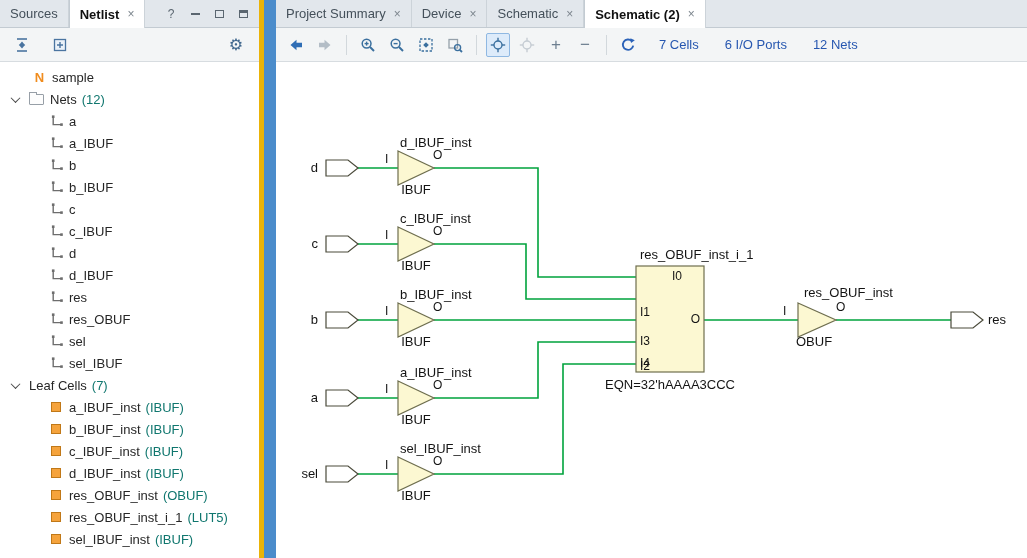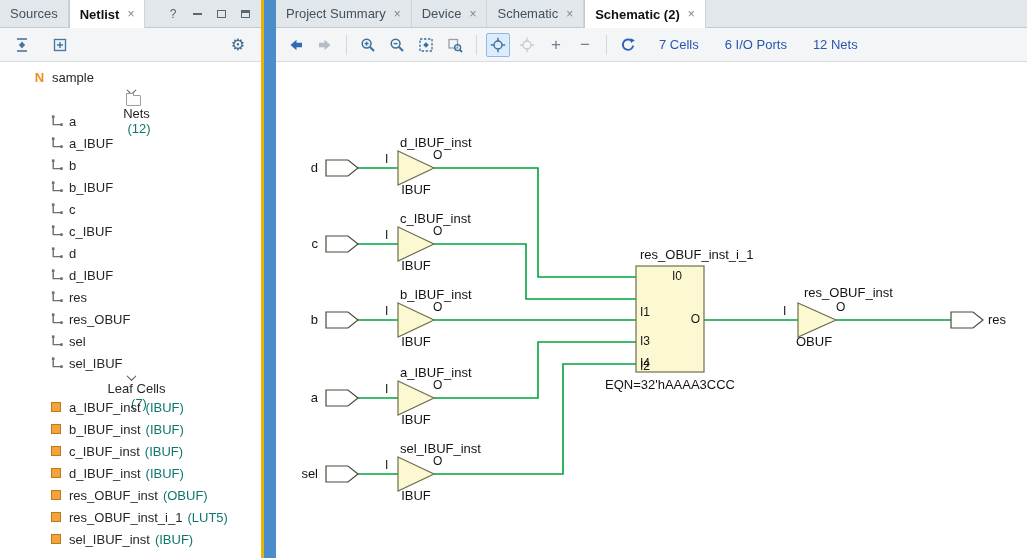--- a/index.html
+++ b/index.html
@@ -1,21 +1,21 @@
 <!DOCTYPE html>
 <html style="--wire: #00a33c; --shape_fill: #fcf8d2; --shape_stroke: #6e6e4e; --splitter: #4b8ccb; --leaf_cell: #f5a33c; --link_blue: #2757b0;"><head>
 <meta charset="utf-8">
 <style>
   *{box-sizing:border-box;margin:0;padding:0;}
   html,body{width:1027px;height:558px;overflow:hidden;}
   body{font-family:"Liberation Sans","DejaVu Sans",sans-serif;font-size:13px;color:#222;background:#fff;}
   .app{display:flex;width:100%;height:100%;}
 
   
-  .left-panel{width:264px;height:100%;background:#fff;border-right:3px solid #eab308;display:flex;flex-direction:column;}
+  .left-panel{width:264px;height:100%;background:#fff;border-right:5px solid #eab308;display:flex;flex-direction:column;}
   .splitter{width:12px;height:100%;background:var(--splitter,#4b8ccb);}
   .right-panel{flex:1;height:100%;display:flex;flex-direction:column;background:#fff;}
 
   
   .tabbar{height:28px;background:#e2e7ec;border-bottom:1px solid #c3cbd2;display:flex;align-items:stretch;position:relative;}
   .tab{display:flex;align-items:center;padding:0 10px;font-size:13px;color:#44505a;border-right:1px solid #ccd3d9;cursor:default;white-space:nowrap;}
   .tab.active{background:#fff;color:#111;font-weight:bold;margin-bottom:-1px;z-index:1;border-left:1px solid #c3cbd2;}
   .tab .close{margin-left:8px;color:#7d868e;font-size:12px;font-weight:normal;}
   .win-controls{margin-left:auto;display:flex;align-items:center;gap:12px;padding-right:10px;color:#5a6670;}
   .wc{display:flex;align-items:center;justify-content:center;width:12px;height:12px;font-size:12px;}
@@ -31,21 +31,21 @@
   .sep{width:1px;height:20px;background:#d2d8dc;margin:0 4px;}
   .gear{margin-left:auto;margin-right:6px;font-size:16px;color:#41688e;line-height:1;}
   .txt-icon{font-size:17px;color:#6d7f90;line-height:1;}
   .stats{display:flex;gap:26px;margin-left:14px;text-align:center;}
   .stat{color:var(--link_blue,#2757b0);font-size:13px;white-space:nowrap;}
 
   
   .tree{flex:1;overflow:hidden;padding-top:4px;}
   .tree-row{display:flex;align-items:center;height:22px;white-space:nowrap;}
   .row-root{padding-left:33px;}
-  .row-group{padding-left:12px;flex-direction:column;}
+  .row-group{padding-left:12px;}
   .row-net,.row-cell{padding-left:51px;}
   .t-label{color:#262626;}
   .t-count,.t-type{color:#0f766e;margin-left:5px;}
   .chev{width:7px;height:7px;border-right:1.6px solid #4a4a4a;border-bottom:1.6px solid #4a4a4a;transform:rotate(45deg) translate(-1px,-1px);margin-right:10px;flex:none;}
   .folder{width:15px;height:11px;background:#fdfdfd;border:1px solid #979fa7;border-radius:1px;position:relative;margin-right:6px;flex:none;}
   .folder::before{content:"";position:absolute;top:-3px;left:-1px;width:6px;height:2px;background:#fdfdfd;border:1px solid #979fa7;border-bottom:none;}
   .n-icon{width:13px;margin-right:6px;font-weight:bold;color:#f08c1e;text-align:center;flex:none;}
   .net-icon{display:flex;margin-right:6px;flex:none;}
   .cell-icon{width:10px;height:10px;background:var(--leaf_cell,#f5a33c);border:1px solid #c07818;margin-right:8px;flex:none;}
 

